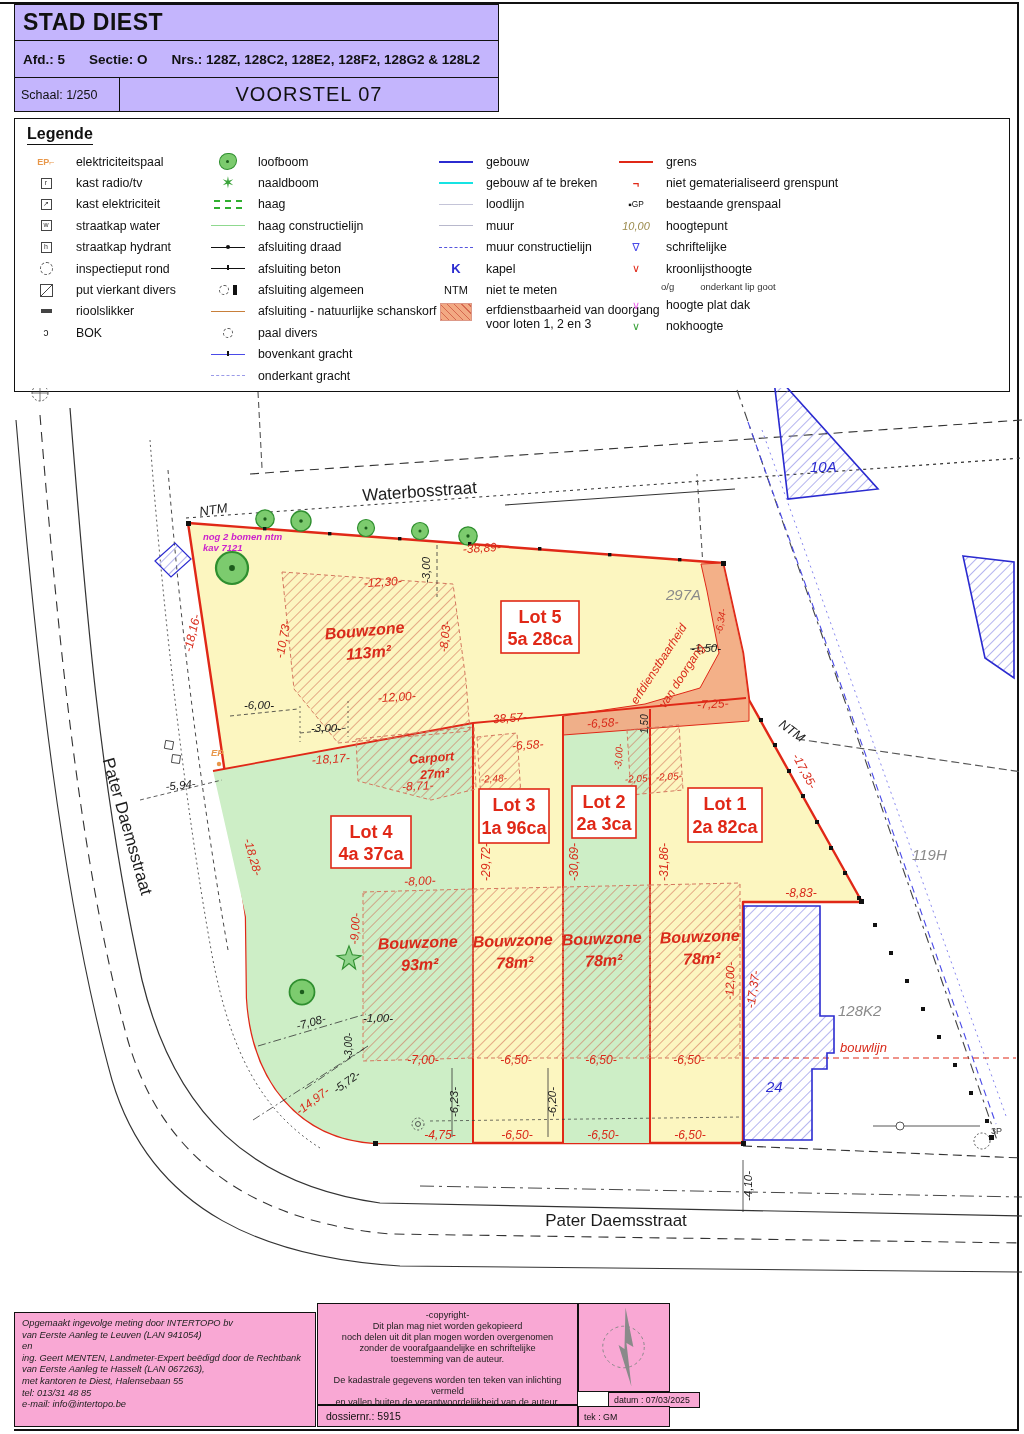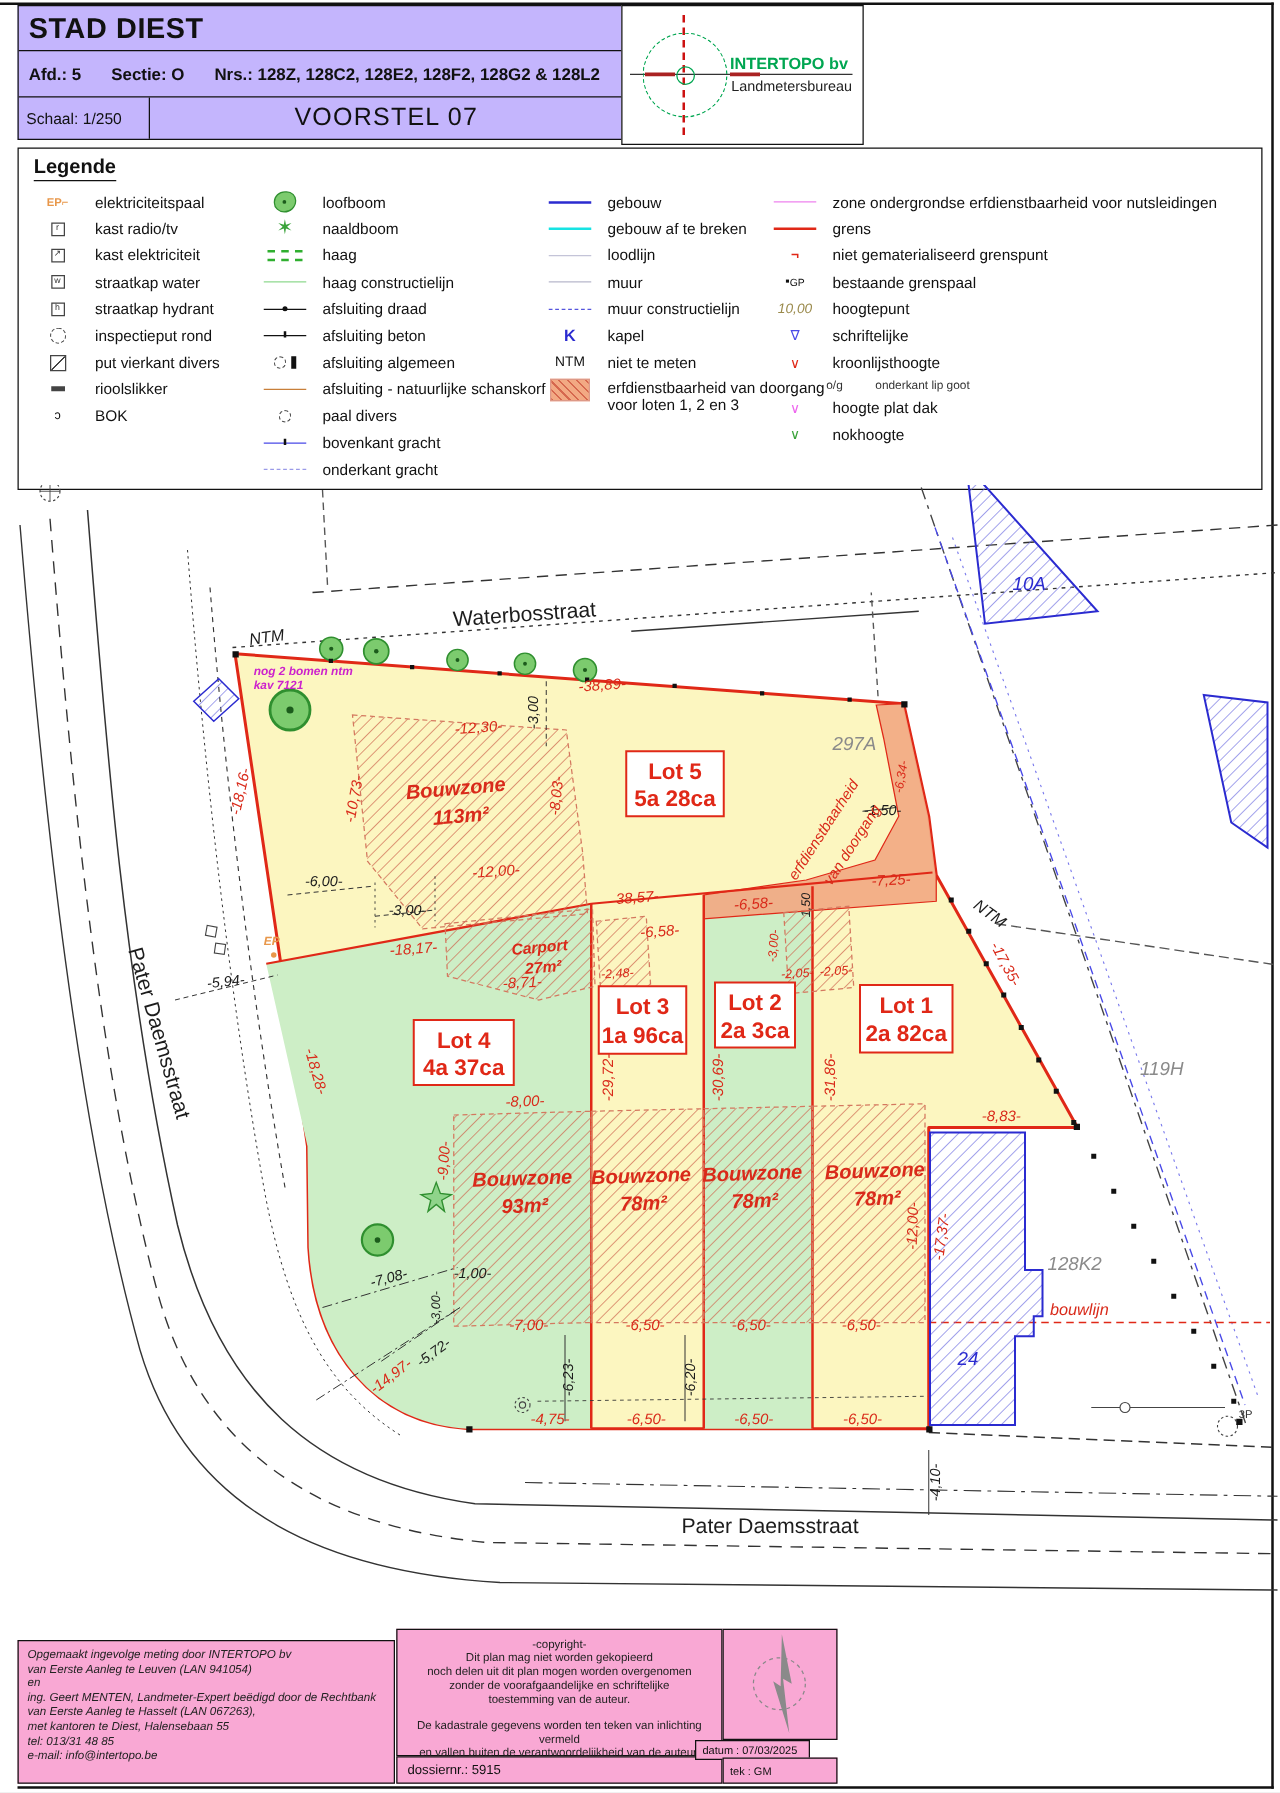--- a/index.html
+++ b/index.html
@@ -55,21 +55,21 @@
   
   .fbox{position:absolute;border:1.3px solid #111;background:#f9a8d4}
   #fleft{left:14px;top:1312px;width:302px;height:115px;padding:5px 7px;box-sizing:border-box;
          font-style:italic;font-size:9.3px;line-height:11.6px;color:#222}
   #fmid{left:317px;top:1303px;width:261px;height:102px;box-sizing:border-box;padding-top:6px;
         font-size:9.2px;line-height:11px;text-align:center;color:#222}
   #fmid div{min-height:10px}
   #fdos{left:317px;top:1405px;width:261px;height:22px;box-sizing:border-box;display:flex;align-items:center;
         padding-left:8px;font-size:10.5px}
   #flogo{left:578px;top:1303px;width:92px;height:89px;box-sizing:border-box}
-  #fdatum{left:556px;top:1392px;width:92px;height:16px;box-sizing:border-box;display:flex;align-items:center;padding-left:5px;font-size:8.8px}
+  #fdatum{left:608px;top:1392px;width:92px;height:16px;box-sizing:border-box;display:flex;align-items:center;padding-left:5px;font-size:8.8px}
   #ftek{left:578px;top:1406px;width:92px;height:21px;box-sizing:border-box;display:flex;align-items:center;padding-left:5px;font-size:8.8px}
   
   svg text{font-family:"Liberation Sans",sans-serif}
   .dim{fill:#d92a1a;font-size:12px;font-style:italic;text-anchor:middle}
   .dimk{fill:#1b1b1b;font-size:11.5px;font-style:italic;text-anchor:middle}
   .dims{font-size:10px}
   .lotname{fill:#e02817;font-weight:bold;font-size:18px;text-anchor:middle}
   .bz{fill:#d92a1a;font-style:italic;font-weight:bold;font-size:16px;text-anchor:middle}
   .bzs{font-size:12.5px}
   .glab{fill:#8a8a8a;font-size:15px;font-style:italic}
@@ -91,30 +91,20 @@
     <div class="r2">
       <span>Afd.: 5</span>
       <span>Sectie: O</span>
       <span>Nrs.: 128Z, 128C2, 128E2, 128F2, 128G2 &amp; 128L2</span>
     </div>
     <div class="r3">
       <div class="c1">Schaal: 1/250</div>
       <div class="c2">VOORSTEL 07</div>
     </div>
   </div>
-  <div id="logoBox">
-    <div class="lg-vline"></div>
-    <div class="lg-hline"></div>
-    <div class="lg-rd" style="left:18px;width:24px"></div>
-    <div class="lg-rd" style="left:86px;width:24px"></div>
-    <div class="lg-circle"></div>
-    <div class="lg-inner"></div>
-    <div class="lg-name">INTERTOPO bv</div>
-    <div class="lg-sub">Landmetersbureau</div>
-  </div>
 
   <div id="legend">
     <div id="legTitle">Legende</div>
 
     <div class="lcol" id="lc1" style="left:10px">
       <div class="lrow">
           <span class="lic" style="color:#e8974a;font-size:9px;font-weight:bold">EP⌐</span>
           <span>elektriciteitspaal</span>
         </div>
       <div class="lrow">
@@ -276,26 +266,20 @@
         </div>
       <div class="lrow tall">
           <span class="lic">
             <span class="swatch"></span>
           </span>
         <span><span>erfdienstbaarheid van doorgang</span><br><span>voor loten 1, 2 en 3</span></span>
         </div>
     </div>
 
     <div class="lcol" id="lc4" style="left:600px">
-      <div class="lrow">
-          <span class="lic">
-            <span class="ln thin" style="border-color:#ee82ee"></span>
-          </span>
-          <span>zone ondergrondse erfdienstbaarheid voor nutsleidingen</span>
-        </div>
       <div class="lrow">
           <span class="lic">
             <span class="ln" style="border-color:#e02817"></span>
           </span>
           <span>grens</span>
         </div>
       <div class="lrow">
           <span class="lic" style="color:#e02817;font-weight:bold;font-size:11px">¬</span>
           <span>niet gematerialiseerd grenspunt</span>
         </div>

